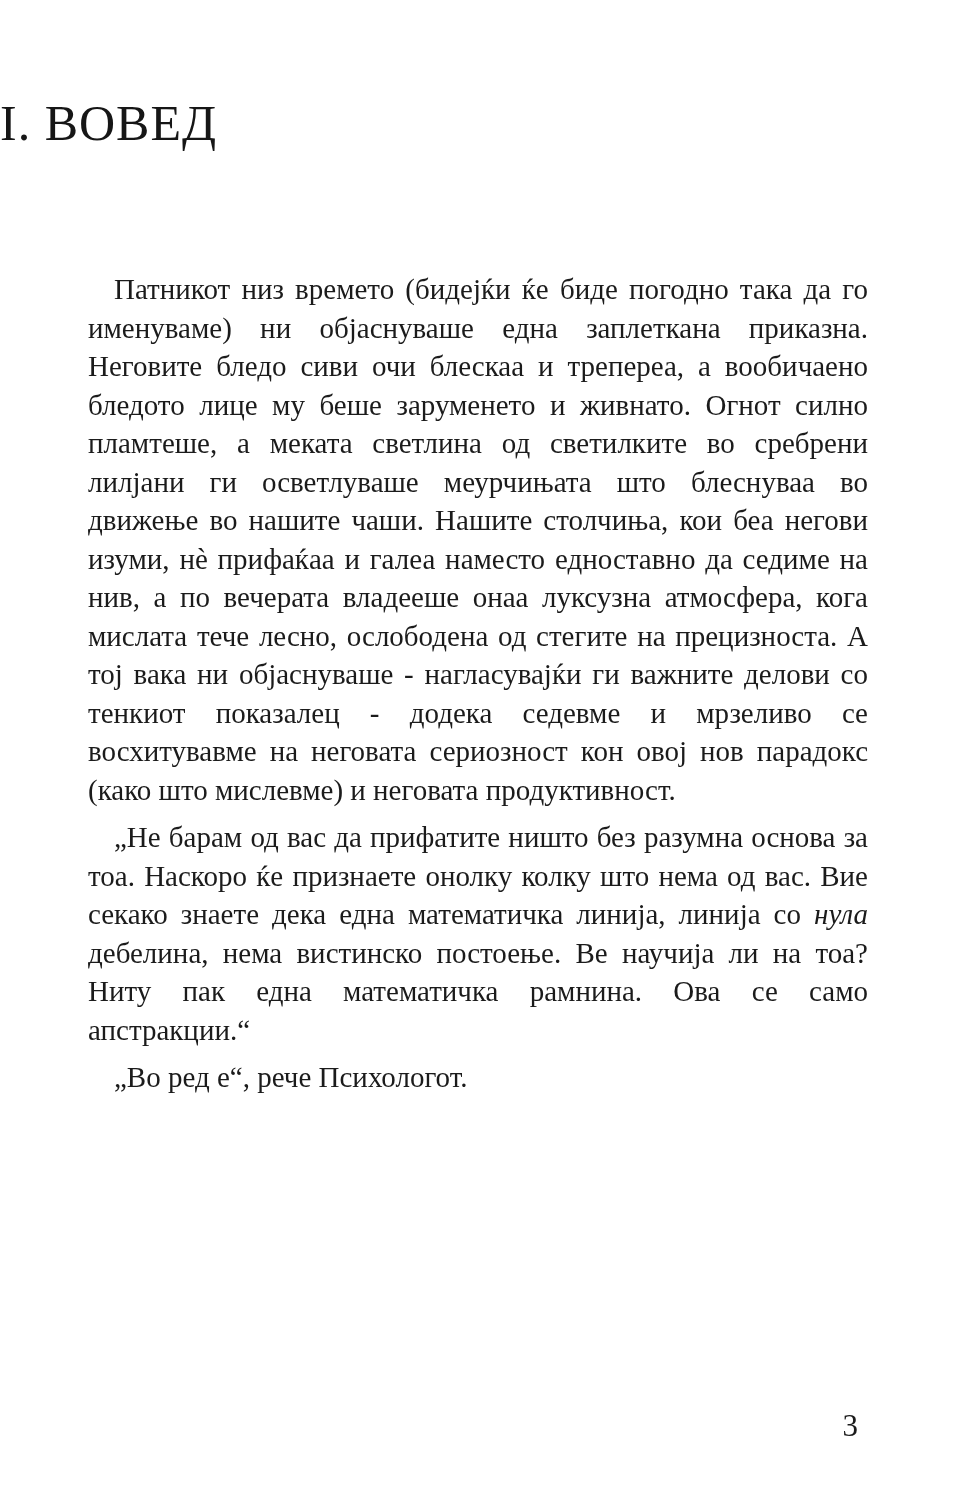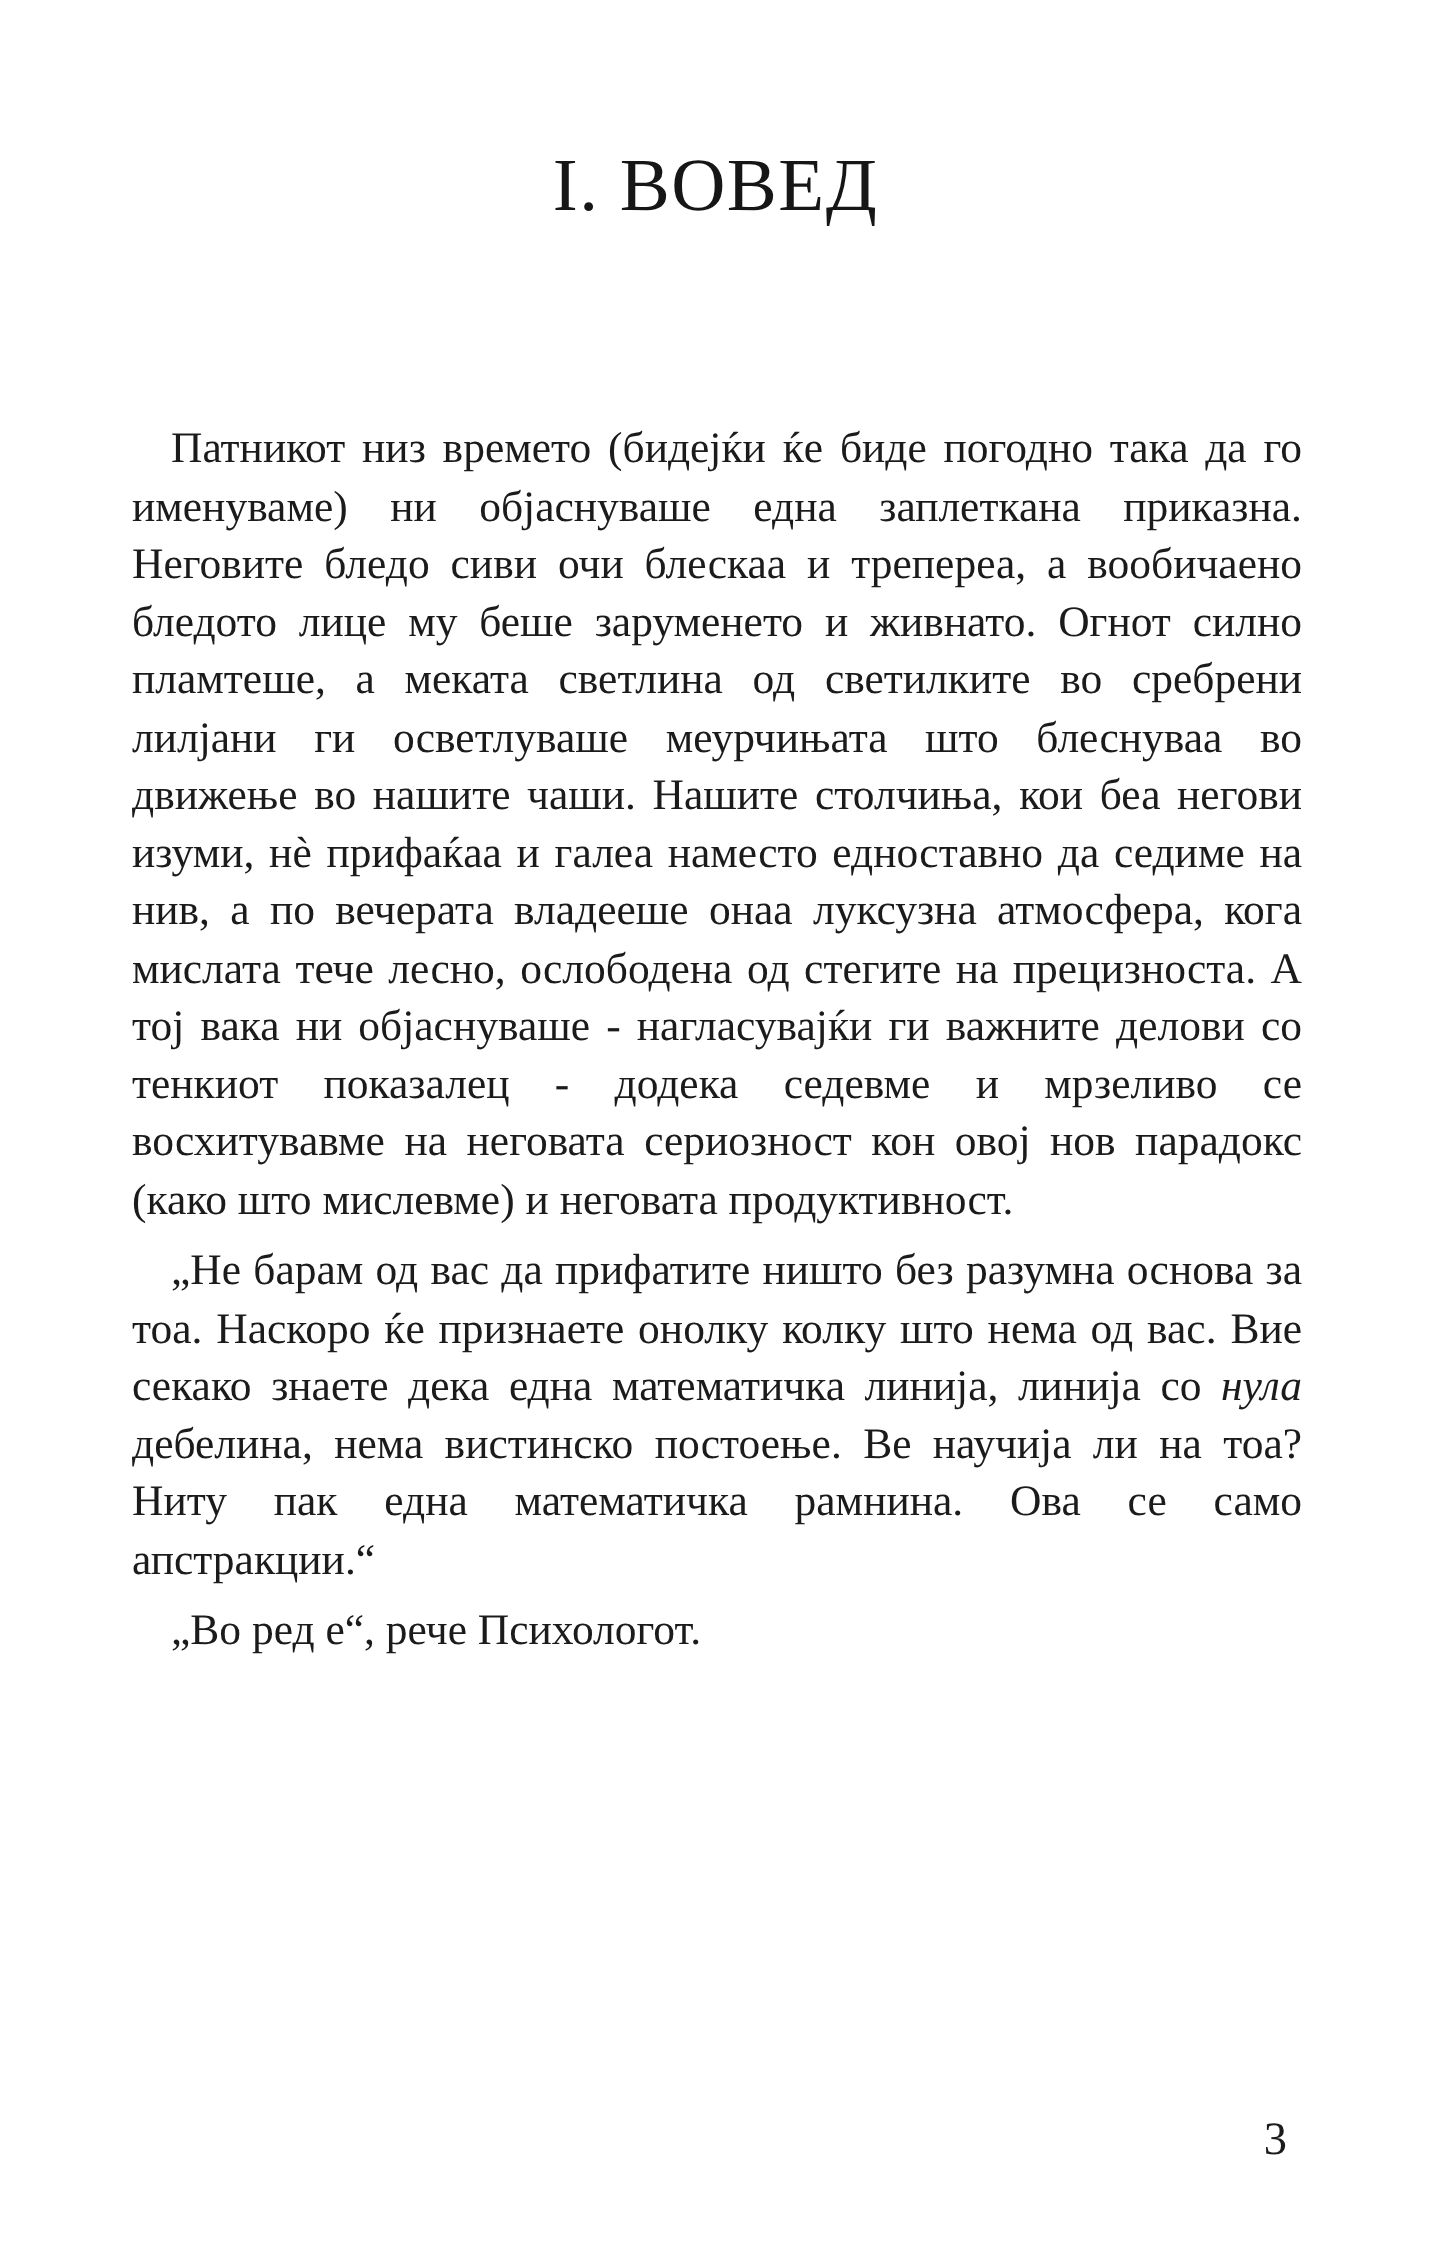--- a/index.html
+++ b/index.html
@@ -10,30 +10,30 @@
     position: relative;
     font-family: "Liberation Serif", serif;
     color: #1b1b1b;
     overflow: hidden;
   }
   .chapter-title {
     position: absolute;
     top: 94px;
     left: 0;
     width: 954px;
-    text-align: center;
+    text-align: left;
     font-size: 50px;
     letter-spacing: 1px;
     font-weight: 400;
     color: #161616;
   }
   .body-text {
     position: absolute;
     left: 88px;
-    top: 280px;
+    top: 270px;
     width: 780px;
   }
   .body-text p {
     margin: 0 0 9px 0;
     font-size: 29px;
     line-height: 38.5px;
     text-align: justify;
     text-indent: 26px;
     color: #1b1b1b;
   }

